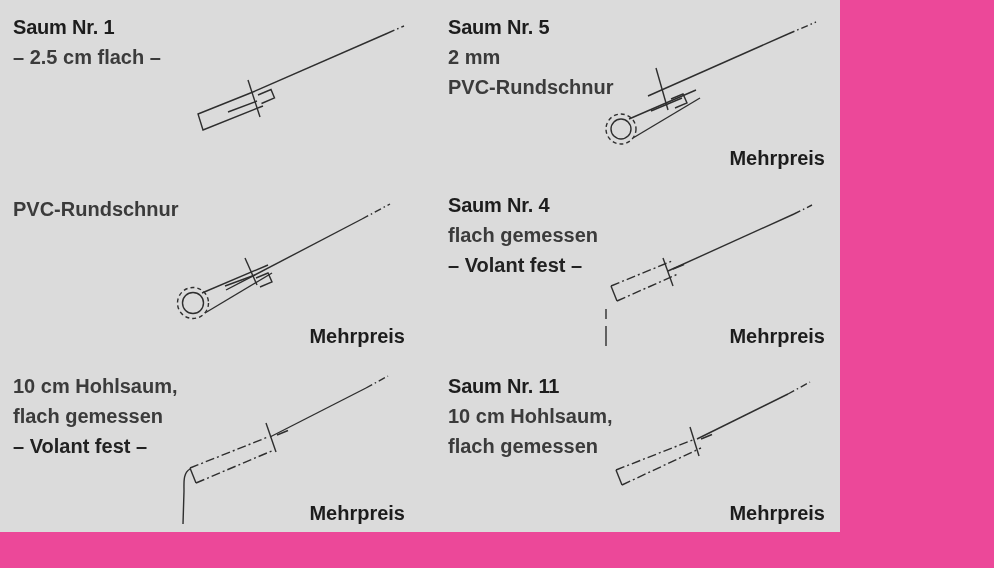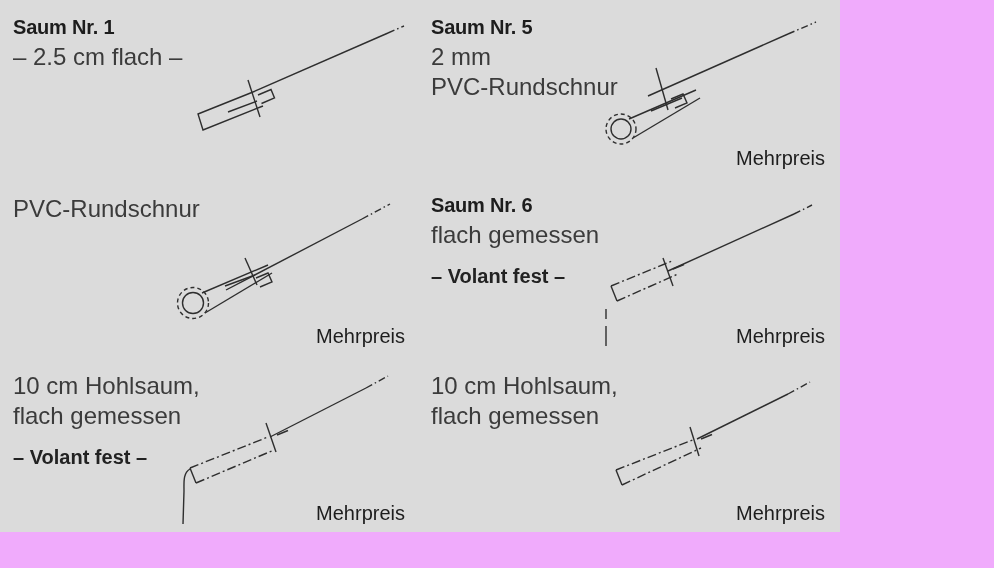--- a/index.html
+++ b/index.html
@@ -1,31 +1,31 @@
 <!DOCTYPE html>
 <html><head>
 <meta charset="utf-8">
 <style>
   html,body{margin:0;padding:0;}
   body{width:994px;height:568px;background:#ffffff;font-family:"Liberation Sans",sans-serif;}
-  #screen{position:relative;width:994px;height:568px;background:#f0abfc;overflow:hidden;}
+  #screen{position:relative;width:994px;height:568px;background:#ec4899;overflow:hidden;}
   #gray-canvas{position:absolute;left:0;top:0;width:840px;height:532px;background:#dbdbdb;}
   .panel{position:absolute;width:420px;height:177px;}
   .p-r1{top:0;height:178px;}
   .p-r2{top:178px;}
   .p-r3{top:355px;}
   .p-c1{left:0;}
   .p-c2{left:420px;}
   .txt{position:absolute;left:13px;top:12px;}
-  .p-c2 .txt{left:11px;}
+  .p-c2 .txt{left:28px;}
   .p6 .txt,.p10 .txt,.p11 .txt{top:16px;}
   .title{font-size:20px;font-weight:700;color:#1d1d1d;line-height:30px;white-space:nowrap;letter-spacing:-0.2px;}
-  .line{font-size:24px;font-weight:400;color:#3b3b3b;line-height:30px;white-space:nowrap;}
-  .volant{font-size:20px;font-weight:700;color:#222;line-height:30px;margin-top:11px;white-space:nowrap;}
-  .surcharge{position:absolute;right:15px;top:148px;font-size:20px;font-weight:400;color:#1d1d1d;line-height:20px;text-align:right;}
+  .line{font-size:20px;font-weight:700;color:#3b3b3b;line-height:30px;white-space:nowrap;}
+  .volant{font-size:20px;font-weight:700;color:#222;line-height:30px;white-space:nowrap;}
+  .surcharge{position:absolute;right:15px;top:148px;font-size:20px;font-weight:700;color:#1d1d1d;line-height:20px;text-align:right;}
   .draw{position:absolute;left:0;top:0;pointer-events:none;}
   .draw path,.draw circle,.draw line{fill:none;stroke:#2e2e2e;stroke-width:1.4;stroke-linecap:butt;}
   .dash{stroke-dasharray:9 3 2 3;}
   .cdash{stroke-dasharray:4 3;}
   .tail{stroke-dasharray:7 3 1.5 3;}
 </style>
 </head>
 <body>
 
 <div id="screen">
@@ -90,21 +90,21 @@
       <path class="dash" d="M197,123 L258,96"></path>
       <path d="M191,108 L197,123"></path>
       <path d="M248,93 L374,36"></path>
       <path class="tail" d="M374,36 L392,27"></path>
       <path d="M243,80 L253,108"></path>
       <path d="M253,91 l11,-4.5"></path>
       <path d="M186,131 L186,141"></path>
       <path d="M186,148 L186,168"></path>
     </svg>
     <div class="txt">
-      <div class="title">Saum Nr. 6</div>
+      <div class="title">Saum Nr. 4</div>
       <div class="line">flach gemessen</div>
       <div class="volant">– Volant fest –</div>
     </div>
     <div class="surcharge">Mehrpreis</div>
   </div>
 
   <div class="panel p-r3 p-c1 p10">
     <svg class="draw" width="420" height="177" viewBox="0 0 420 177">
       <path class="dash" d="M190,113 L268,82"></path>
       <path class="dash" d="M196,128 L274,95"></path>
@@ -127,18 +127,19 @@
     <svg class="draw" width="420" height="177" viewBox="0 0 420 177">
       <path class="dash" d="M196,115 L275,84"></path>
       <path class="dash" d="M202,130 L281,93"></path>
       <path d="M196,115 L202,130"></path>
       <path d="M277,84 L368,39"></path>
       <path class="tail" d="M368,39 L390,27"></path>
       <path d="M270,72 L279,101"></path>
       <path d="M281,84 l11,-4.5"></path>
     </svg>
     <div class="txt">
+      <div class="title">Saum Nr. 11</div>
       <div class="line">10 cm Hohlsaum,</div>
       <div class="line">flach gemessen</div>
     </div>
     <div class="surcharge">Mehrpreis</div>
   </div>
 </div>
 
 </body></html>

